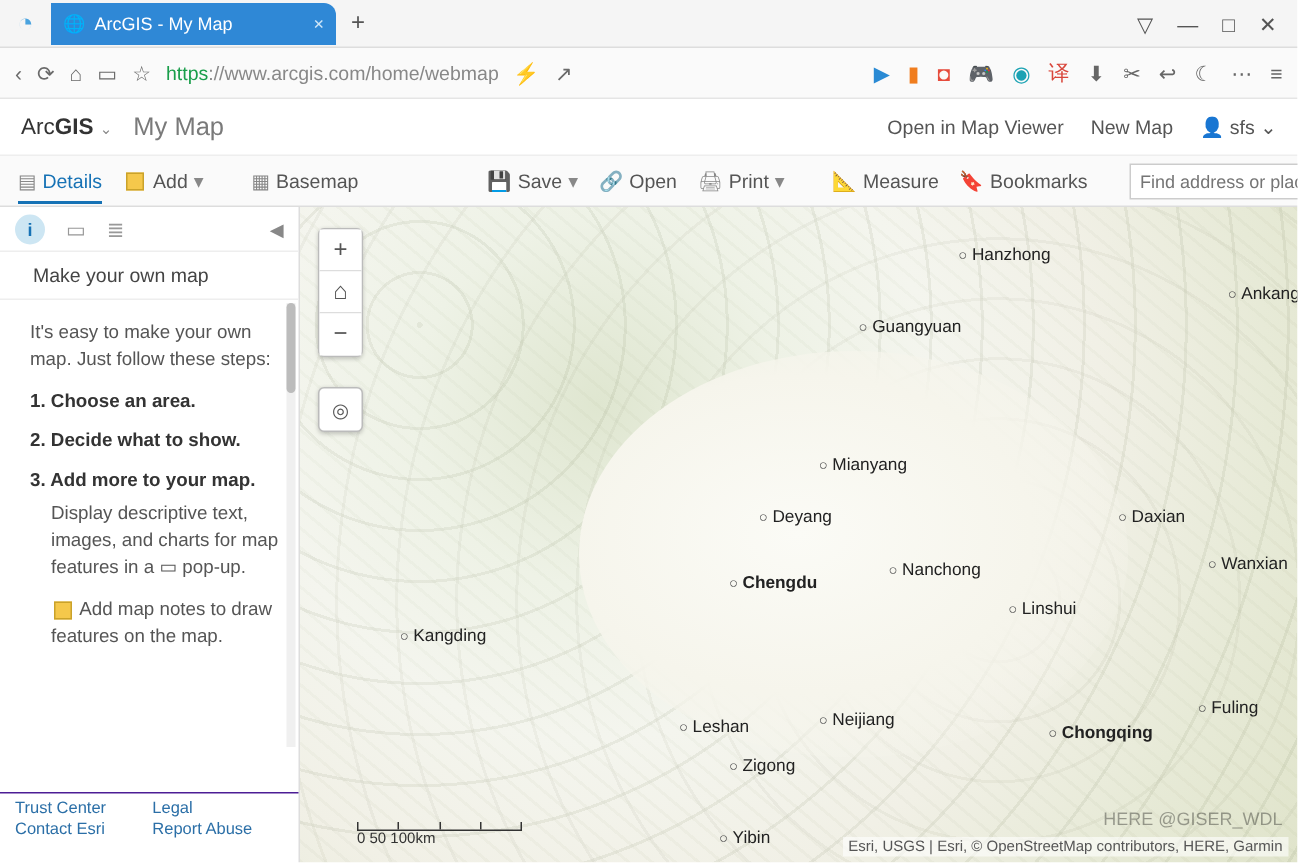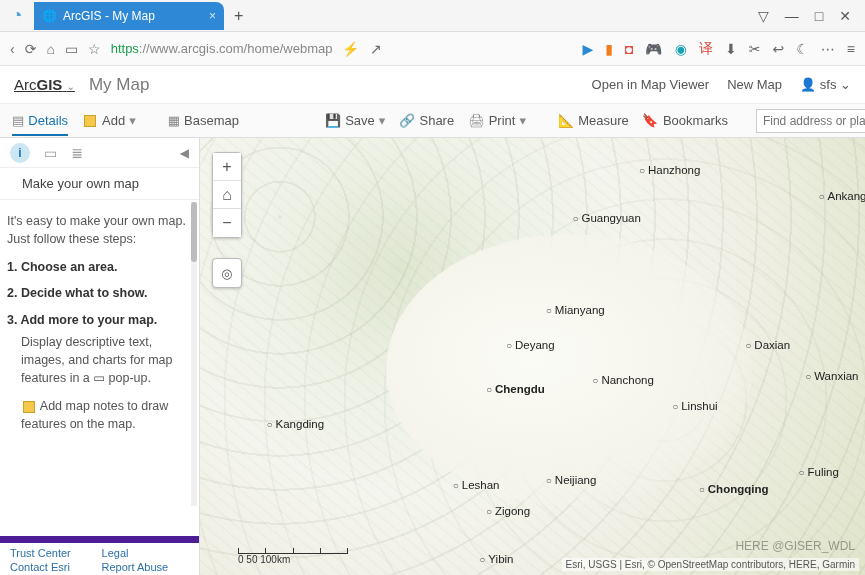--- a/index.html
+++ b/index.html
@@ -19,21 +19,21 @@
 .url { flex: none; font-size: 13px; }
 .url .https { color:#1a9e4b; }
 .url .rest { color:#888; }
 .addr-bar .grow { flex:1; }
 .ext-icons { display:flex; gap:12px; align-items:center; color:#666; }
 .ext-icons span { font-size:14px; }
 .orange { color:#f07d1e; } .red { color:#e64b3c; } .blue { color:#2a8ad4; } .teal{color:#1aa2b3;} .redbox{color:#d9463b;}
 
 
 .app-header { height: 38px; display:flex; align-items:center; padding: 0 14px; gap:14px; border-bottom:1px solid #eee; }
-.app-header .brand { font-size:15px;text-decoration:underline; }
+.app-header .brand { font-size:15px; }
 .app-header .brand b { font-weight:700; }
 .app-header .caret { color:#888; font-size:10px; }
 .app-header .title { color:#7a7a7a; font-size:17px; }
 .app-header .right { margin-left:auto; display:flex; gap:18px; align-items:center; color:#555; font-size:13px; }
 
 
 .toolbar { height: 34px; display:flex; align-items:center; padding: 0 12px; gap: 14px; border-bottom:1px solid #ddd; background:#fafafa; }
 .toolbar .grp { display:flex; align-items:center; gap:4px; color:#555; font-size:13px; }
 .toolbar .sep { width:1px; height:20px; background:#ddd; margin:0 2px; }
 .toolbar .ic { color:#888; font-size:13px; }
@@ -43,27 +43,27 @@
 .search-wrap input { width: 172px; height:24px; border:1px solid #ccc; padding:0 6px; font-size:12px; color:#777; }
 
 
 .main { display:flex; height: calc(575px - 32px - 34px - 38px - 34px); }
 .side { width: 200px; border-right:1px solid #ddd; display:flex; flex-direction:column; position:relative; }
 .side-tabs { height:30px; display:flex; align-items:center; gap:14px; padding:0 10px; border-bottom:1px solid #eee; }
 .side-tabs span { color:#999; font-size:14px; }
 .side-tabs .sel { background:#cde6f3; color:#1672b5; border-radius:50%; width:20px; height:20px; display:flex; align-items:center; justify-content:center; font-size:12px; font-weight:700; }
 .side-tabs .collapse { margin-left:auto; font-size:12px; color:#888; }
 .side-title { padding: 8px 22px; font-size:13px; color:#444; border-bottom:1px solid #eee; }
-.side-body { padding: 8px 12px 8px 7px; overflow:hidden; font-size:12.5px; color:#555; line-height:1.45; position:relative; flex:1; }
+.side-body { padding: 8px 12px 8px 20px; overflow:hidden; font-size:12.5px; color:#555; line-height:1.45; position:relative; flex:1; }
 .side-body p { margin: 4px 0 10px; }
 .side-body .step { margin: 8px 0 4px; font-weight:700; color:#333; }
 .side-body .sub { margin: 0 0 10px 14px; }
 .scrollbar { position:absolute; right:2px; top:2px; bottom:2px; width:6px; background:#f0f0f0; }
 .scrollbar .thumb { position:absolute; top:0; width:6px; height:60px; background:#bcbcbc; border-radius:3px; }
-.side-foot { border-top:7px solid #4c1d95; padding:4px 10px 2px; font-size:11px; display:grid; grid-template-columns:auto auto; column-gap:10px; row-gap:2px; color:#2b6fa7;margin-top:28px; }
+.side-foot { border-top:1px solid #4c1d95; padding:4px 10px 16px; font-size:11px; display:grid; grid-template-columns:auto auto; column-gap:10px; row-gap:2px; color:#2b6fa7;margin-top:28px; }
 
 
 .map { flex:1; position:relative; background:
   radial-gradient(circle at 30% 30%, #dfe6d0 0%, #eef2e6 22%, #f4f5ee 40%, #f1f0e6 60%, #e7ead7 80%, #e0e4cb 100%);
   overflow:hidden;
 }
 .terrain { position:absolute; inset:0; opacity:.35; background:
   repeating-radial-gradient(circle at 12% 18%, rgba(100,110,70,.25) 0 2px, transparent 2px 34px),
   repeating-radial-gradient(circle at 70% 60%, rgba(120,120,90,.18) 0 2px, transparent 2px 40px),
   repeating-linear-gradient(40deg, rgba(120,130,90,.12) 0 2px, transparent 2px 10px);
@@ -163,21 +163,21 @@
     </div>
   <div class="sep"></div>
   <div class="grow" style="flex:0 0 40px"></div>
   <div class="grp">
       <span class="ic">💾</span>
       <span>Save</span> 
       <span class="ic">▾</span>
     </div>
   <div class="grp">
       <span class="ic">🔗</span>
-      <span>Share</span>
+      <span>Open</span>
     </div>
   <div class="grp">
       <span class="ic">🖨</span>
       <span>Print</span> 
       <span class="ic">▾</span>
     </div>
   <div class="sep"></div>
   <div class="grp">
       <span class="ic">📐</span>
       <span>Measure</span>

